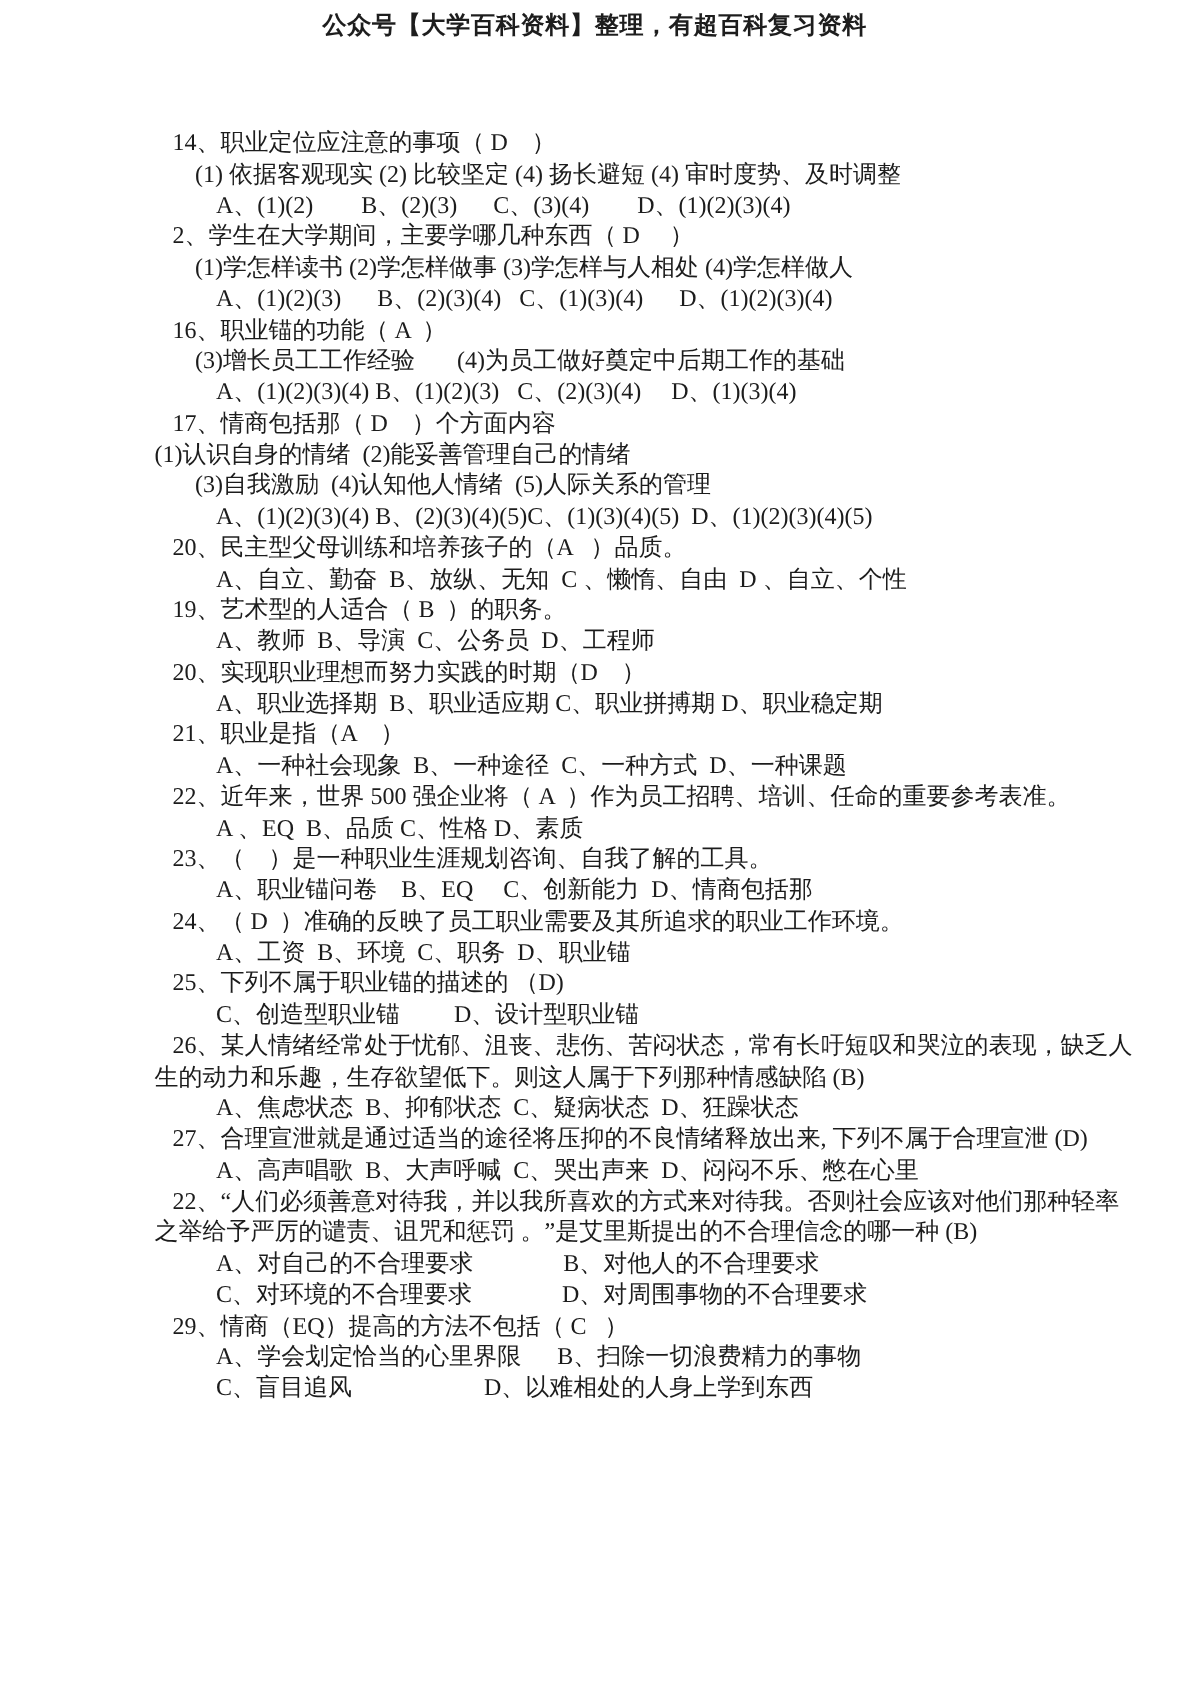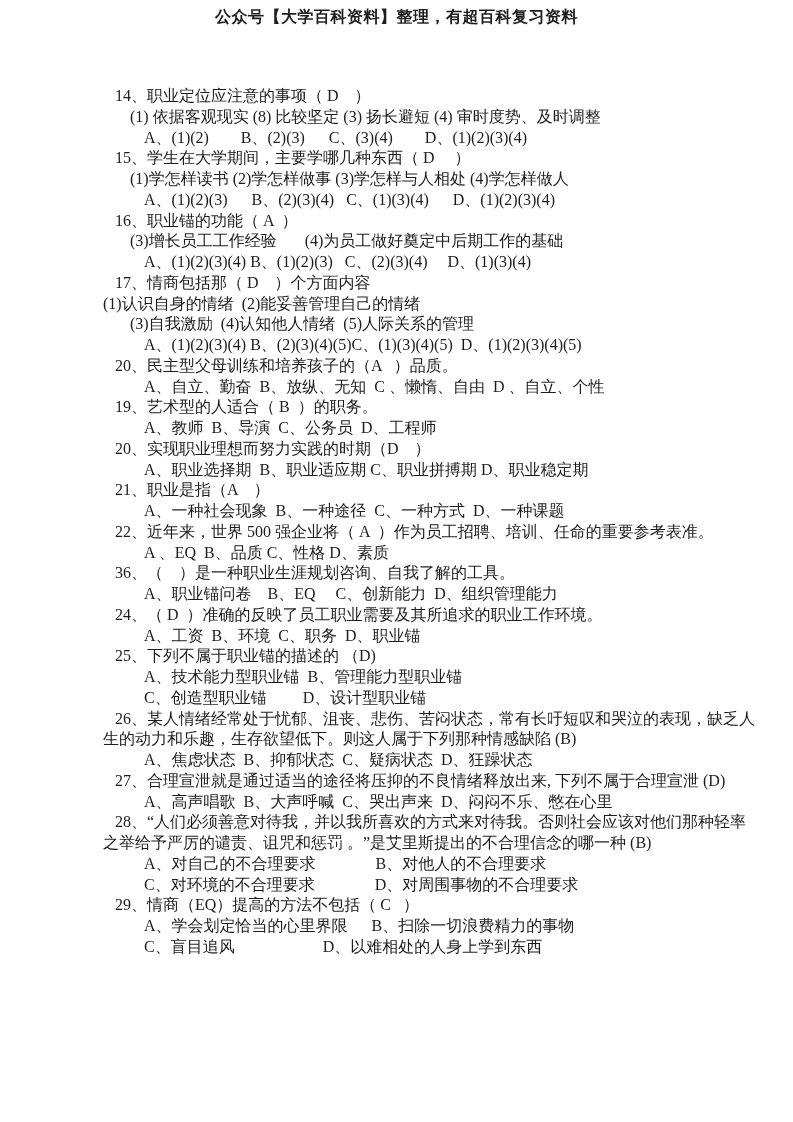--- a/index.html
+++ b/index.html
@@ -48,25 +48,25 @@
   .ind-ans   { padding-left: 41px; }
 </style>
 </head>
 <body>
 
 <div class="page">
   <div class="header-note">公众号【大学百科资料】整理，有超百科复习资料</div>
   <div class="doc-body">
       <div class="q-block">
         <div class="line ind-q">14、职业定位应注意的事项（ D    ）</div>
-        <div class="line ind-sub">(1) 依据客观现实 (8) 比较坚定 (3) 扬长避短 (4) 审时度势、及时调整</div>
+        <div class="line ind-sub">(1) 依据客观现实 (2) 比较坚定 (4) 扬长避短 (4) 审时度势、及时调整</div>
         <div class="line ind-ans">A、(1)(2)        B、(2)(3)      C、(3)(4)        D、(1)(2)(3)(4)</div>
       </div>
       <div class="q-block">
-        <div class="line ind-q">15、学生在大学期间，主要学哪几种东西（ D     ）</div>
+        <div class="line ind-q">2、学生在大学期间，主要学哪几种东西（ D     ）</div>
         <div class="line ind-sub">(1)学怎样读书 (2)学怎样做事 (3)学怎样与人相处 (4)学怎样做人</div>
         <div class="line ind-ans">A、(1)(2)(3)      B、(2)(3)(4)   C、(1)(3)(4)      D、(1)(2)(3)(4)</div>
       </div>
       <div class="q-block">
         <div class="line ind-q">16、职业锚的功能（ A  ）</div>
         <div class="line ind-sub">(3)增长员工工作经验       (4)为员工做好奠定中后期工作的基础</div>
         <div class="line ind-ans">A、(1)(2)(3)(4) B、(1)(2)(3)   C、(2)(3)(4)     D、(1)(3)(4)</div>
       </div>
       <div class="q-block">
         <div class="line ind-q">17、情商包括那（ D    ）个方面内容</div>
@@ -88,43 +88,42 @@
       </div>
       <div class="q-block">
         <div class="line ind-q">21、职业是指（A    ）</div>
         <div class="line ind-ans">A、一种社会现象  B、一种途径  C、一种方式  D、一种课题</div>
       </div>
       <div class="q-block">
         <div class="line ind-q">22、近年来，世界 500 强企业将（ A  ）作为员工招聘、培训、任命的重要参考表准。</div>
         <div class="line ind-ans">A 、EQ  B、品质 C、性格 D、素质</div>
       </div>
       <div class="q-block">
-        <div class="line ind-q">36、（    ）是一种职业生涯规划咨询、自我了解的工具。</div>
-        <div class="line ind-ans">A、职业锚问卷    B、EQ     C、创新能力  D、组织管理能力</div>
+        <div class="line ind-q">23、（    ）是一种职业生涯规划咨询、自我了解的工具。</div>
+        <div class="line ind-ans">A、职业锚问卷    B、EQ     C、创新能力  D、情商包括那</div>
       </div>
       <div class="q-block">
         <div class="line ind-q">24、（ D  ）准确的反映了员工职业需要及其所追求的职业工作环境。</div>
         <div class="line ind-ans">A、工资  B、环境  C、职务  D、职业锚</div>
       </div>
       <div class="q-block">
         <div class="line ind-q">25、下列不属于职业锚的描述的 （D)</div>
-        <div class="line ind-ans">A、技术能力型职业锚  B、管理能力型职业锚</div>
         <div class="line ind-ans">C、创造型职业锚         D、设计型职业锚</div>
       </div>
       <div class="q-block">
         <div class="line ind-q">26、某人情绪经常处于忧郁、沮丧、悲伤、苦闷状态，常有长吁短叹和哭泣的表现，缺乏人</div>
         <div class="line ind-flush">生的动力和乐趣，生存欲望低下。则这人属于下列那种情感缺陷 (B)</div>
         <div class="line ind-ans">A、焦虑状态  B、抑郁状态  C、疑病状态  D、狂躁状态</div>
       </div>
       <div class="q-block">
         <div class="line ind-q">27、合理宣泄就是通过适当的途径将压抑的不良情绪释放出来, 下列不属于合理宣泄 (D)</div>
         <div class="line ind-ans">A、高声唱歌  B、大声呼喊  C、哭出声来  D、闷闷不乐、憋在心里</div>
       </div>
       <div class="q-block">
-        <div class="line ind-q">28、“人们必须善意对待我，并以我所喜欢的方式来对待我。否则社会应该对他们那种轻率</div>
+        <div class="line ind-q">22、“人们必须善意对待我，并以我所喜欢的方式来对待我。否则社会应该对他们那种轻率</div>
         <div class="line ind-flush">之举给予严厉的谴责、诅咒和惩罚 。”是艾里斯提出的不合理信念的哪一种 (B)</div>
         <div class="line ind-ans">A、对自己的不合理要求               B、对他人的不合理要求</div>
         <div class="line ind-ans">C、对环境的不合理要求               D、对周围事物的不合理要求</div>
       </div>
       <div class="q-block">
         <div class="line ind-q">29、情商（EQ）提高的方法不包括（ C   ）</div>
         <div class="line ind-ans">A、学会划定恰当的心里界限      B、扫除一切浪费精力的事物</div>
         <div class="line ind-ans">C、盲目追风                      D、以难相处的人身上学到东西</div>
       </div>
     </div>

